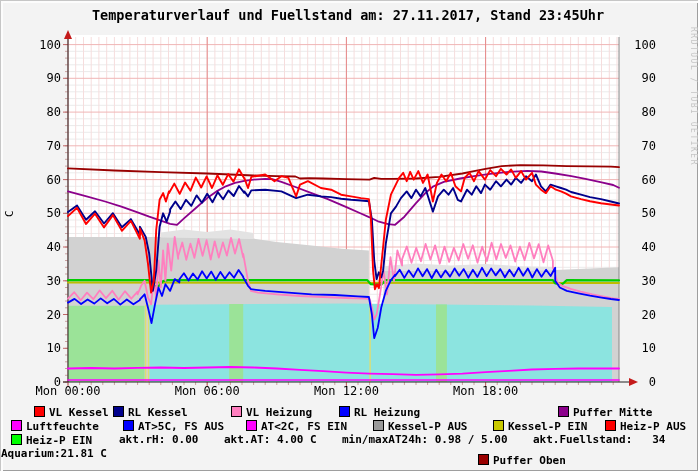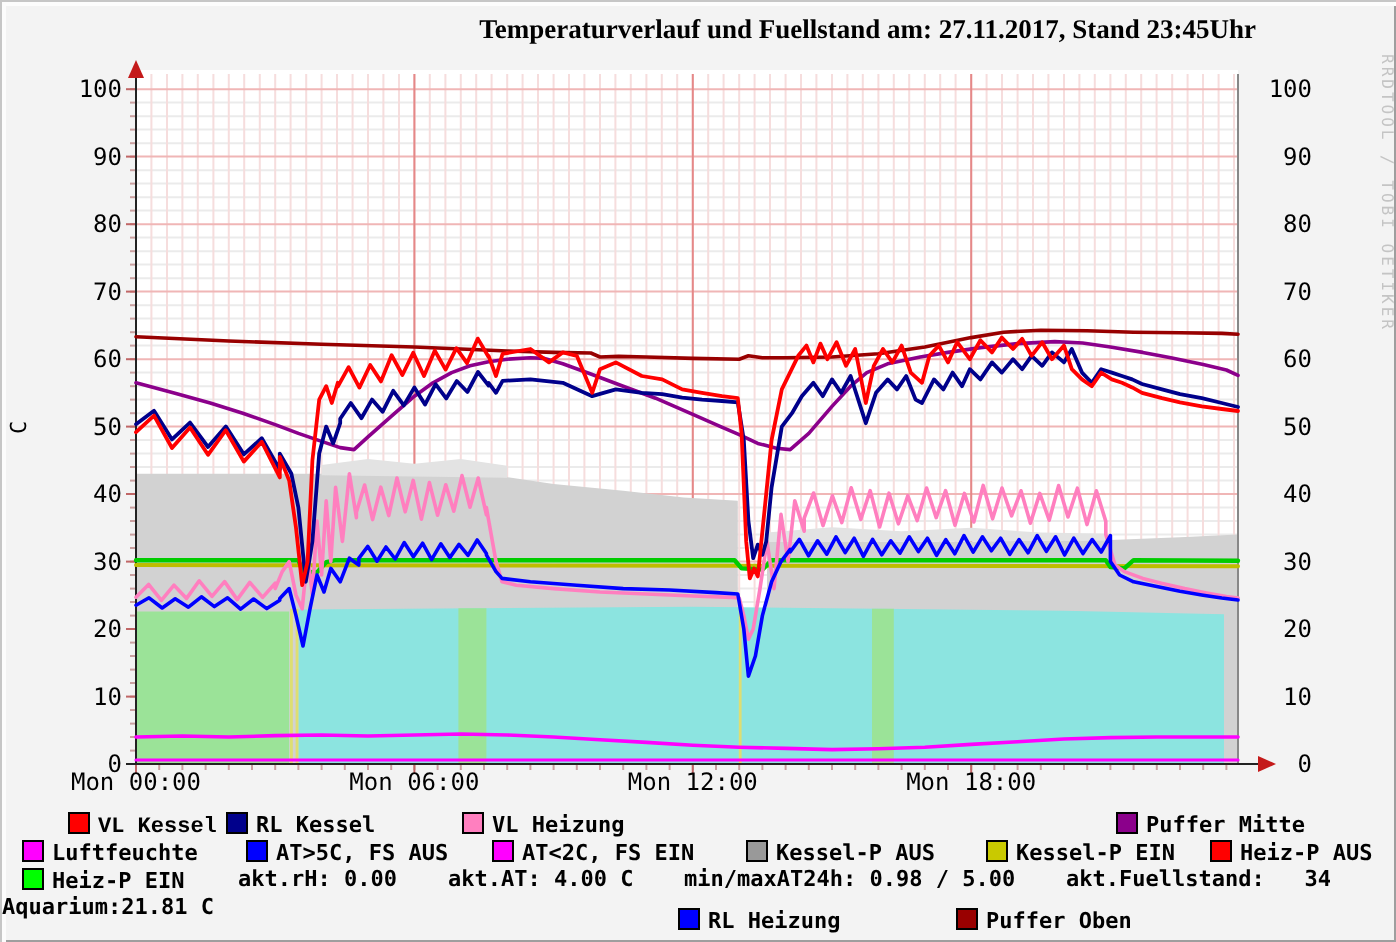--- a/index.html
+++ b/index.html
@@ -1,20 +1,20 @@
 <!DOCTYPE html>
 <html><head>
 <meta charset="utf-8">
 <style>
   html,body{margin:0;padding:0;background:#e8e8e8;font-family:"DejaVu Sans Mono","Liberation Mono",monospace;}
   .graph{position:relative;width:698px;height:471px;background:#f3f3f3;overflow:hidden;
          border:1px solid #c6c6c6;
          box-shadow:inset 2px 2px 0 #fcfcfc, inset -2px -2px 0 #9e9e9e;}
-  .title{position:absolute;top:6px;left:67px;width:560px;text-align:right;
-         font-size:13.5px;font-weight:700;color:#000;white-space:nowrap;font-family:Liberation Serif, serif;}
+  .title{position:absolute;top:6px;left:67px;width:560px;text-align:center;
+         font-size:13.5px;font-weight:700;color:#000;white-space:nowrap;}
   .ylabel{position:absolute;top:200px;left:2px;width:16px;height:16px;
           font-size:11px;color:#000;transform:rotate(-90deg);}
   .watermark{position:absolute;top:26px;right:1px;font-size:8px;color:#c4c4c4;
              writing-mode:vertical-rl;letter-spacing:1.5px;line-height:10px;}
   svg{position:absolute;top:0;left:0;}
   .legend{position:absolute;left:0;top:0;width:698px;height:471px;pointer-events:none;}
   .legend-item{position:absolute;font-size:11px;font-weight:700;color:#000;white-space:pre;line-height:12px;}
   .swatch{display:inline-block;width:9px;height:9px;border:1px solid #000;
           vertical-align:-1px;margin-right:4px;}
 </style>
@@ -312,24 +312,24 @@
       <text x="60" y="81.34000000000003" font-size="12" font-family="DejaVu Sans Mono, Liberation Mono, monospace" fill="#000" text-anchor="end">90</text>
       <text x="655" y="81.34000000000003" font-size="12" font-family="DejaVu Sans Mono, Liberation Mono, monospace" fill="#000" text-anchor="end">90</text>
       <text x="60" y="47.60000000000002" font-size="12" font-family="DejaVu Sans Mono, Liberation Mono, monospace" fill="#000" text-anchor="end">100</text>
       <text x="655" y="47.60000000000002" font-size="12" font-family="DejaVu Sans Mono, Liberation Mono, monospace" fill="#000" text-anchor="end">100</text>
       <text x="67" y="394" font-size="12" font-family="DejaVu Sans Mono, Liberation Mono, monospace" fill="#000" text-anchor="middle">Mon 00:00</text>
       <text x="206.2" y="394" font-size="12" font-family="DejaVu Sans Mono, Liberation Mono, monospace" fill="#000" text-anchor="middle">Mon 06:00</text>
       <text x="345.4" y="394" font-size="12" font-family="DejaVu Sans Mono, Liberation Mono, monospace" fill="#000" text-anchor="middle">Mon 12:00</text>
       <text x="484.59999999999997" y="394" font-size="12" font-family="DejaVu Sans Mono, Liberation Mono, monospace" fill="#000" text-anchor="middle">Mon 18:00</text>
     </svg>
   <div class="legend" id="legend">
-      <div class="legend-item" style="left: 33px; top: 405px; font-family: Liberation Mono, monospace;"><span class="swatch" style="background: rgb(255, 0, 0);"></span><span>VL Kessel</span></div>
+      <div class="legend-item" style="left: 33px; top: 405px;"><span class="swatch" style="background: rgb(255, 0, 0);"></span><span>VL Kessel</span></div>
       <div class="legend-item" style="left: 112px; top: 405px;"><span class="swatch" style="background: rgb(0, 0, 139);"></span><span>RL Kessel</span></div>
       <div class="legend-item" style="left: 230px; top: 405px; text-align: right;"><span class="swatch" style="background: rgb(255, 127, 191);"></span><span>VL Heizung</span></div>
-      <div class="legend-item" style="left: 338px; top: 405px; margin-top: 48px;"><span class="swatch" style="background: rgb(0, 0, 255);"></span><span>RL Heizung</span></div>
+      <div class="legend-item" style="left: 338px; top: 405px;"><span class="swatch" style="background: rgb(0, 0, 255);"></span><span>RL Heizung</span></div>
       <div class="legend-item" style="left: 477px; top: 405px; margin-top: 48px;"><span class="swatch" style="background: rgb(153, 0, 0);"></span><span>Puffer Oben</span></div>
       <div class="legend-item" style="left: 557px; top: 405px;"><span class="swatch" style="background: rgb(139, 0, 139);"></span><span>Puffer Mitte</span></div>
       <div class="legend-item" style="left: 10px; top: 419px;"><span class="swatch" style="background: rgb(255, 0, 255);"></span><span>Luftfeuchte</span></div>
       <div class="legend-item" style="left: 122px; top: 419px;"><span class="swatch" style="background: rgb(0, 0, 255);"></span><span>AT&gt;5C, FS AUS</span></div>
       <div class="legend-item" style="left: 245px; top: 419px;"><span class="swatch" style="background: rgb(255, 0, 255);"></span><span>AT&lt;2C, FS EIN</span></div>
       <div class="legend-item" style="left: 372px; top: 419px;"><span class="swatch" style="background: rgb(153, 153, 153);"></span><span>Kessel-P AUS</span></div>
       <div class="legend-item" style="left: 492px; top: 419px;"><span class="swatch" style="background: rgb(201, 201, 0);"></span><span>Kessel-P EIN</span></div>
       <div class="legend-item" style="left: 604px; top: 419px;"><span class="swatch" style="background: rgb(255, 0, 0);"></span><span>Heiz-P AUS</span></div>
       <div class="legend-item" style="left: 10px; top: 433px;"><span class="swatch" style="background: rgb(0, 255, 0);"></span><span>Heiz-P EIN</span></div>
       <div class="legend-item" style="left: 118px; top: 433px;"><span>akt.rH: 0.00</span></div>

